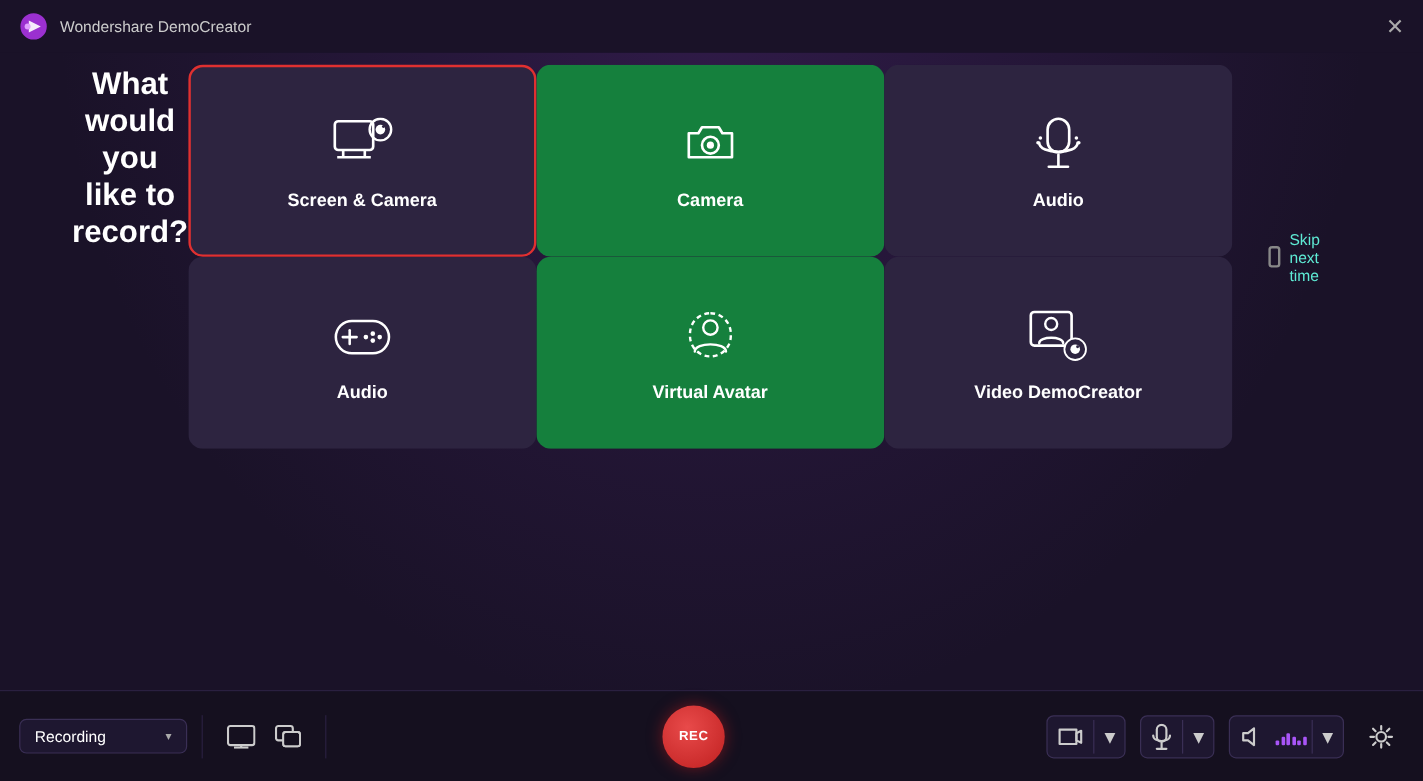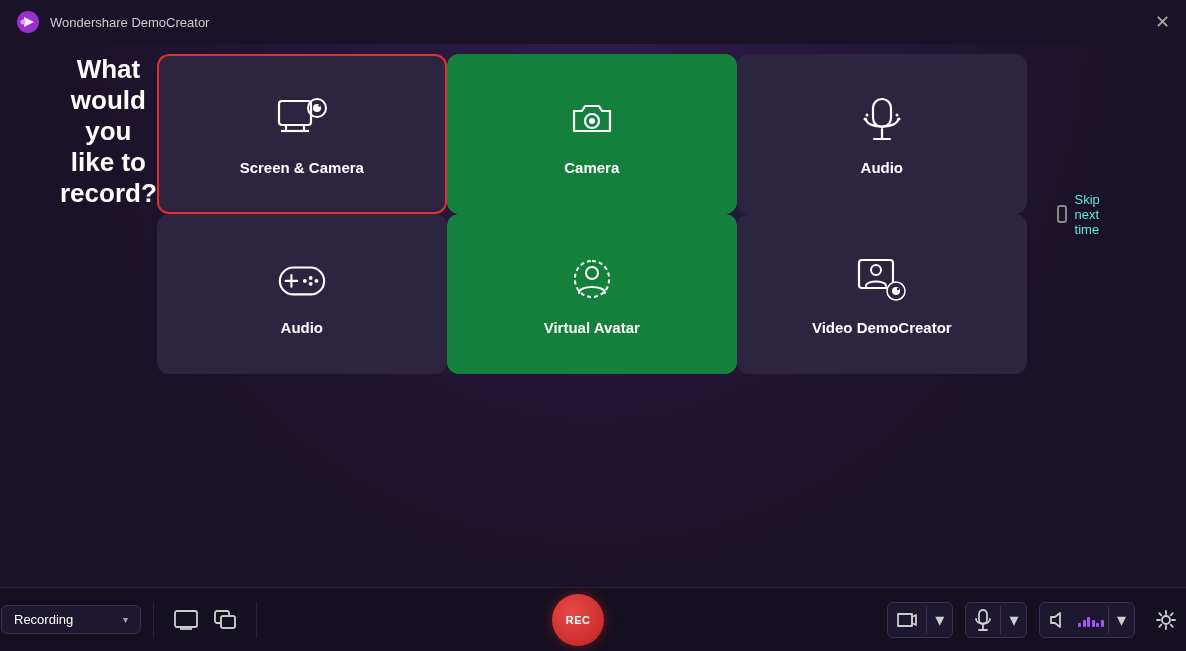--- a/index.html
+++ b/index.html
@@ -116,26 +116,26 @@
       font-size: 13px;
       color: #5eead4;
     }
 
     
     .bottom-toolbar {
       position: absolute;
       bottom: 0;
       left: 0;
       right: 0;
-      height: 64px;
+      height: 76px;
       background: #15101f;
       border-top: 1px solid #2a2040;
       display: flex;
       align-items: center;
-      padding: 0 1px;
+      padding: 0 16px;
     }
 
     .recording-dropdown {
       display: flex;
       align-items: center;
       gap: 6px;
       background: #1e1730;
       border: 1px solid #3a2f55;
       border-radius: 6px;
       padding: 6px 12px;

